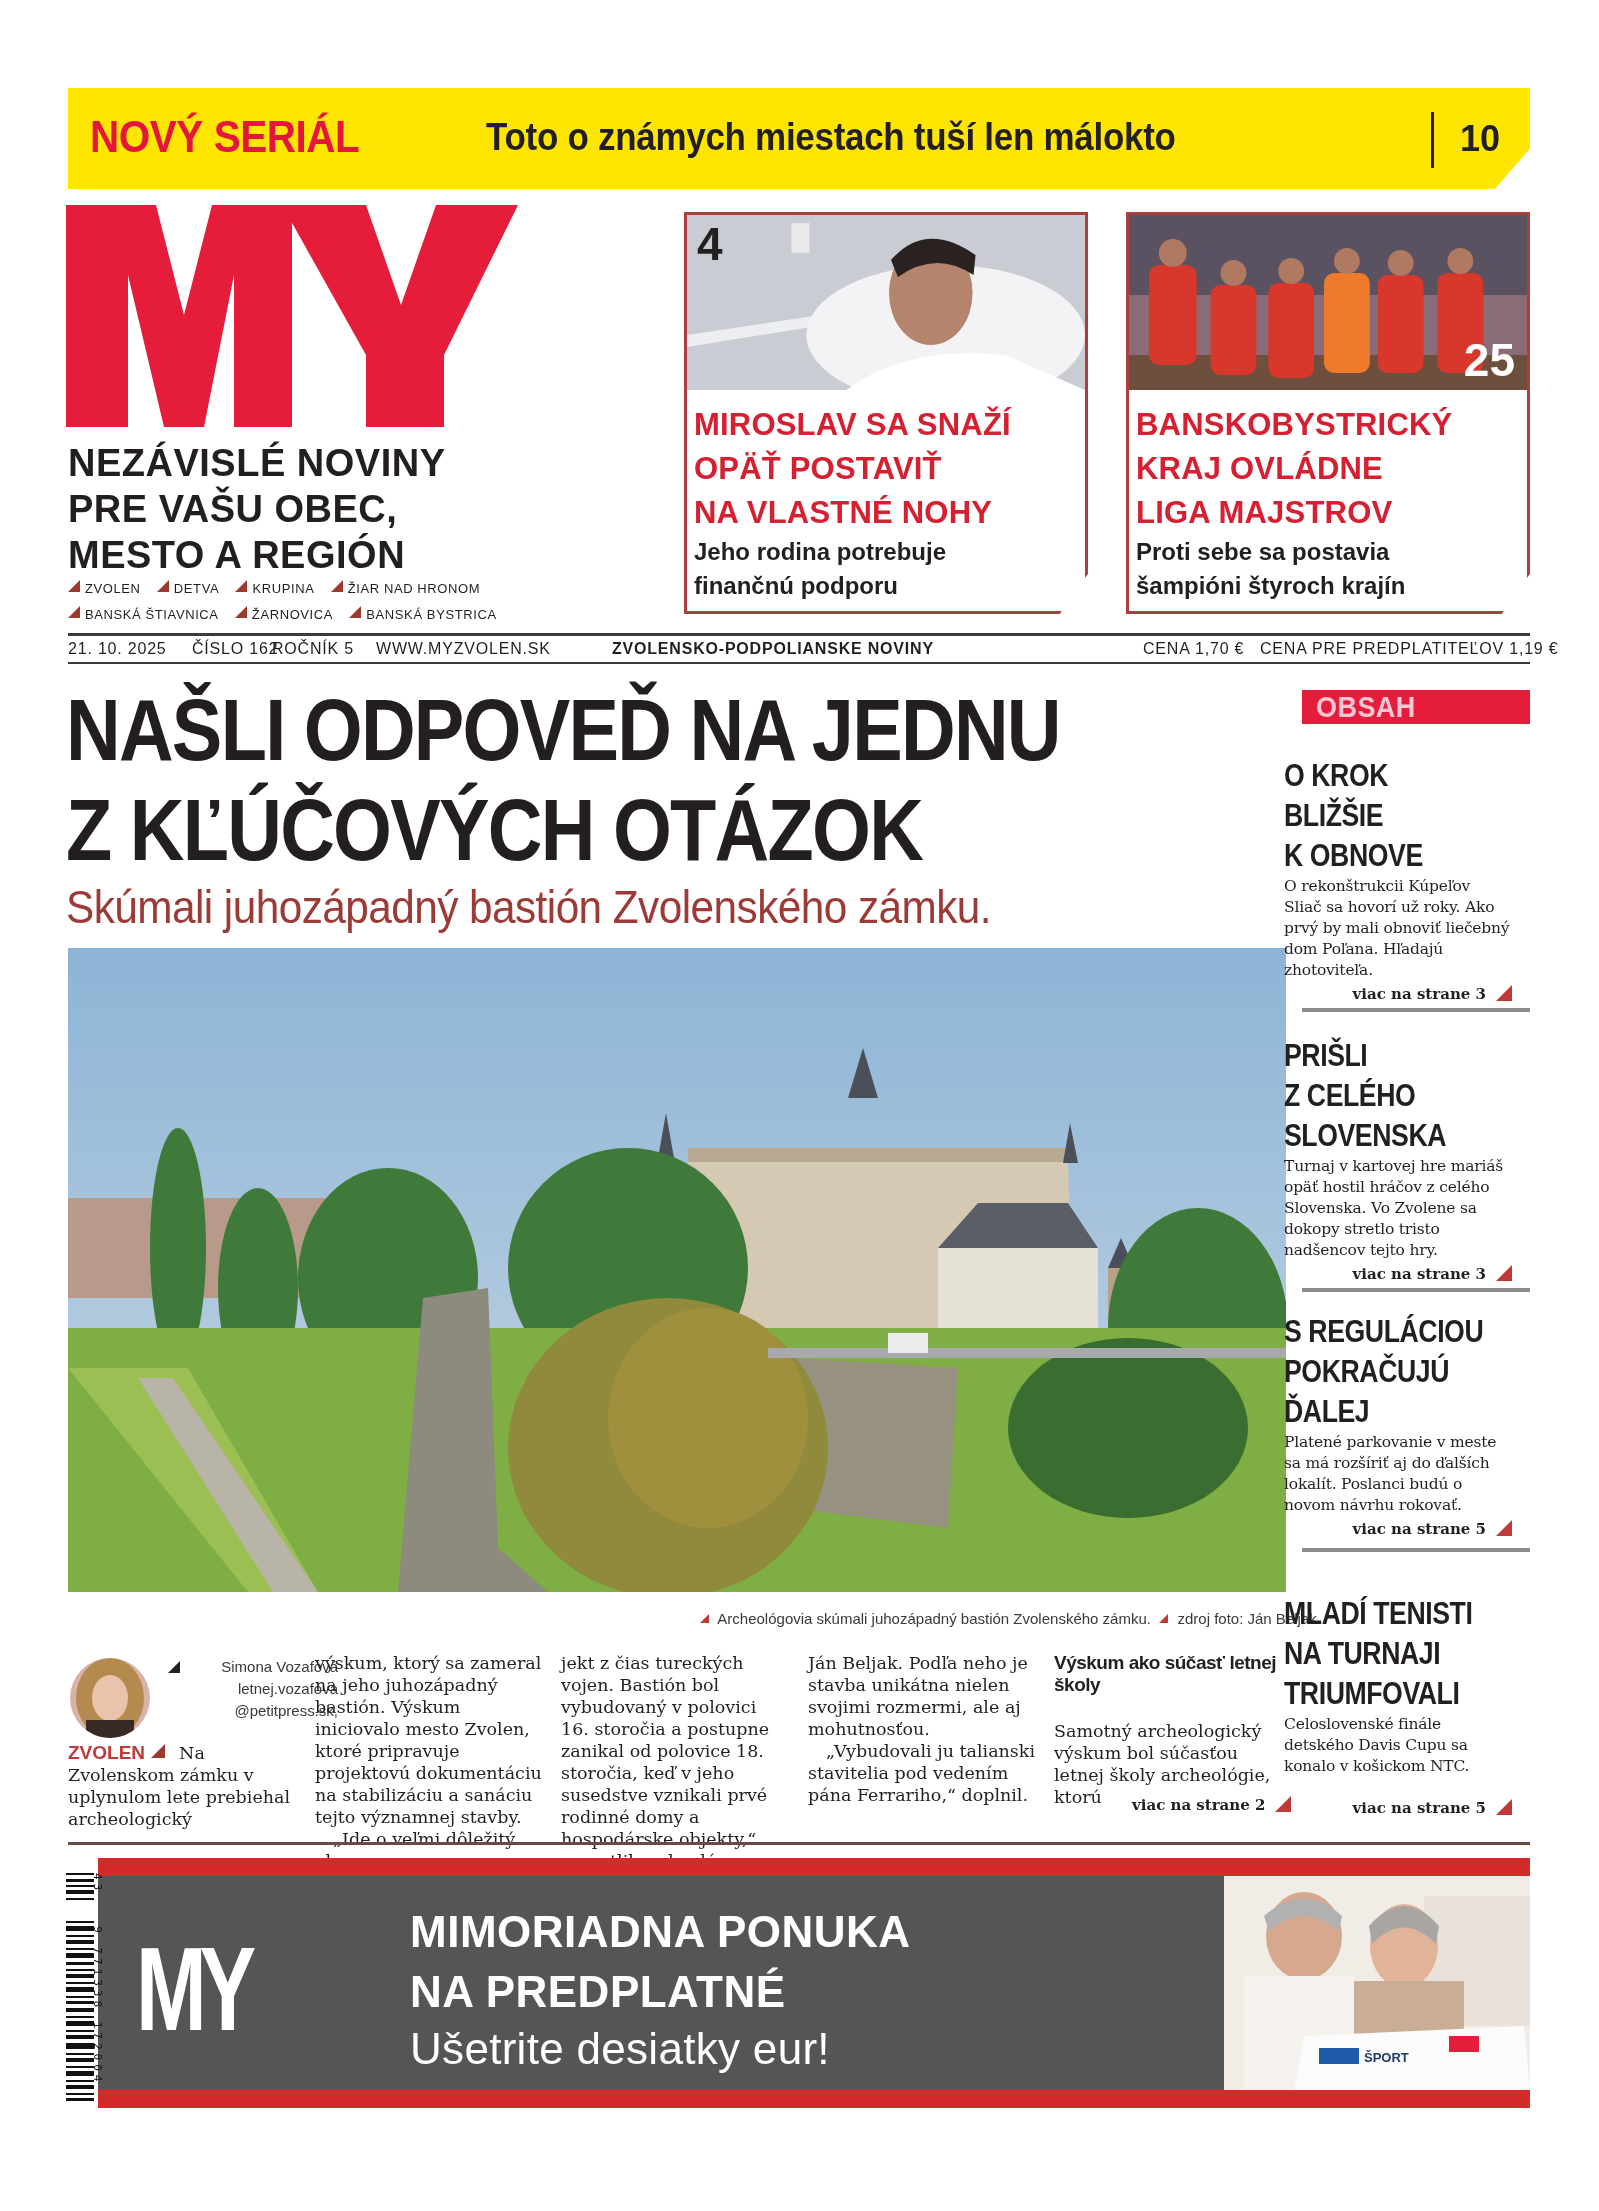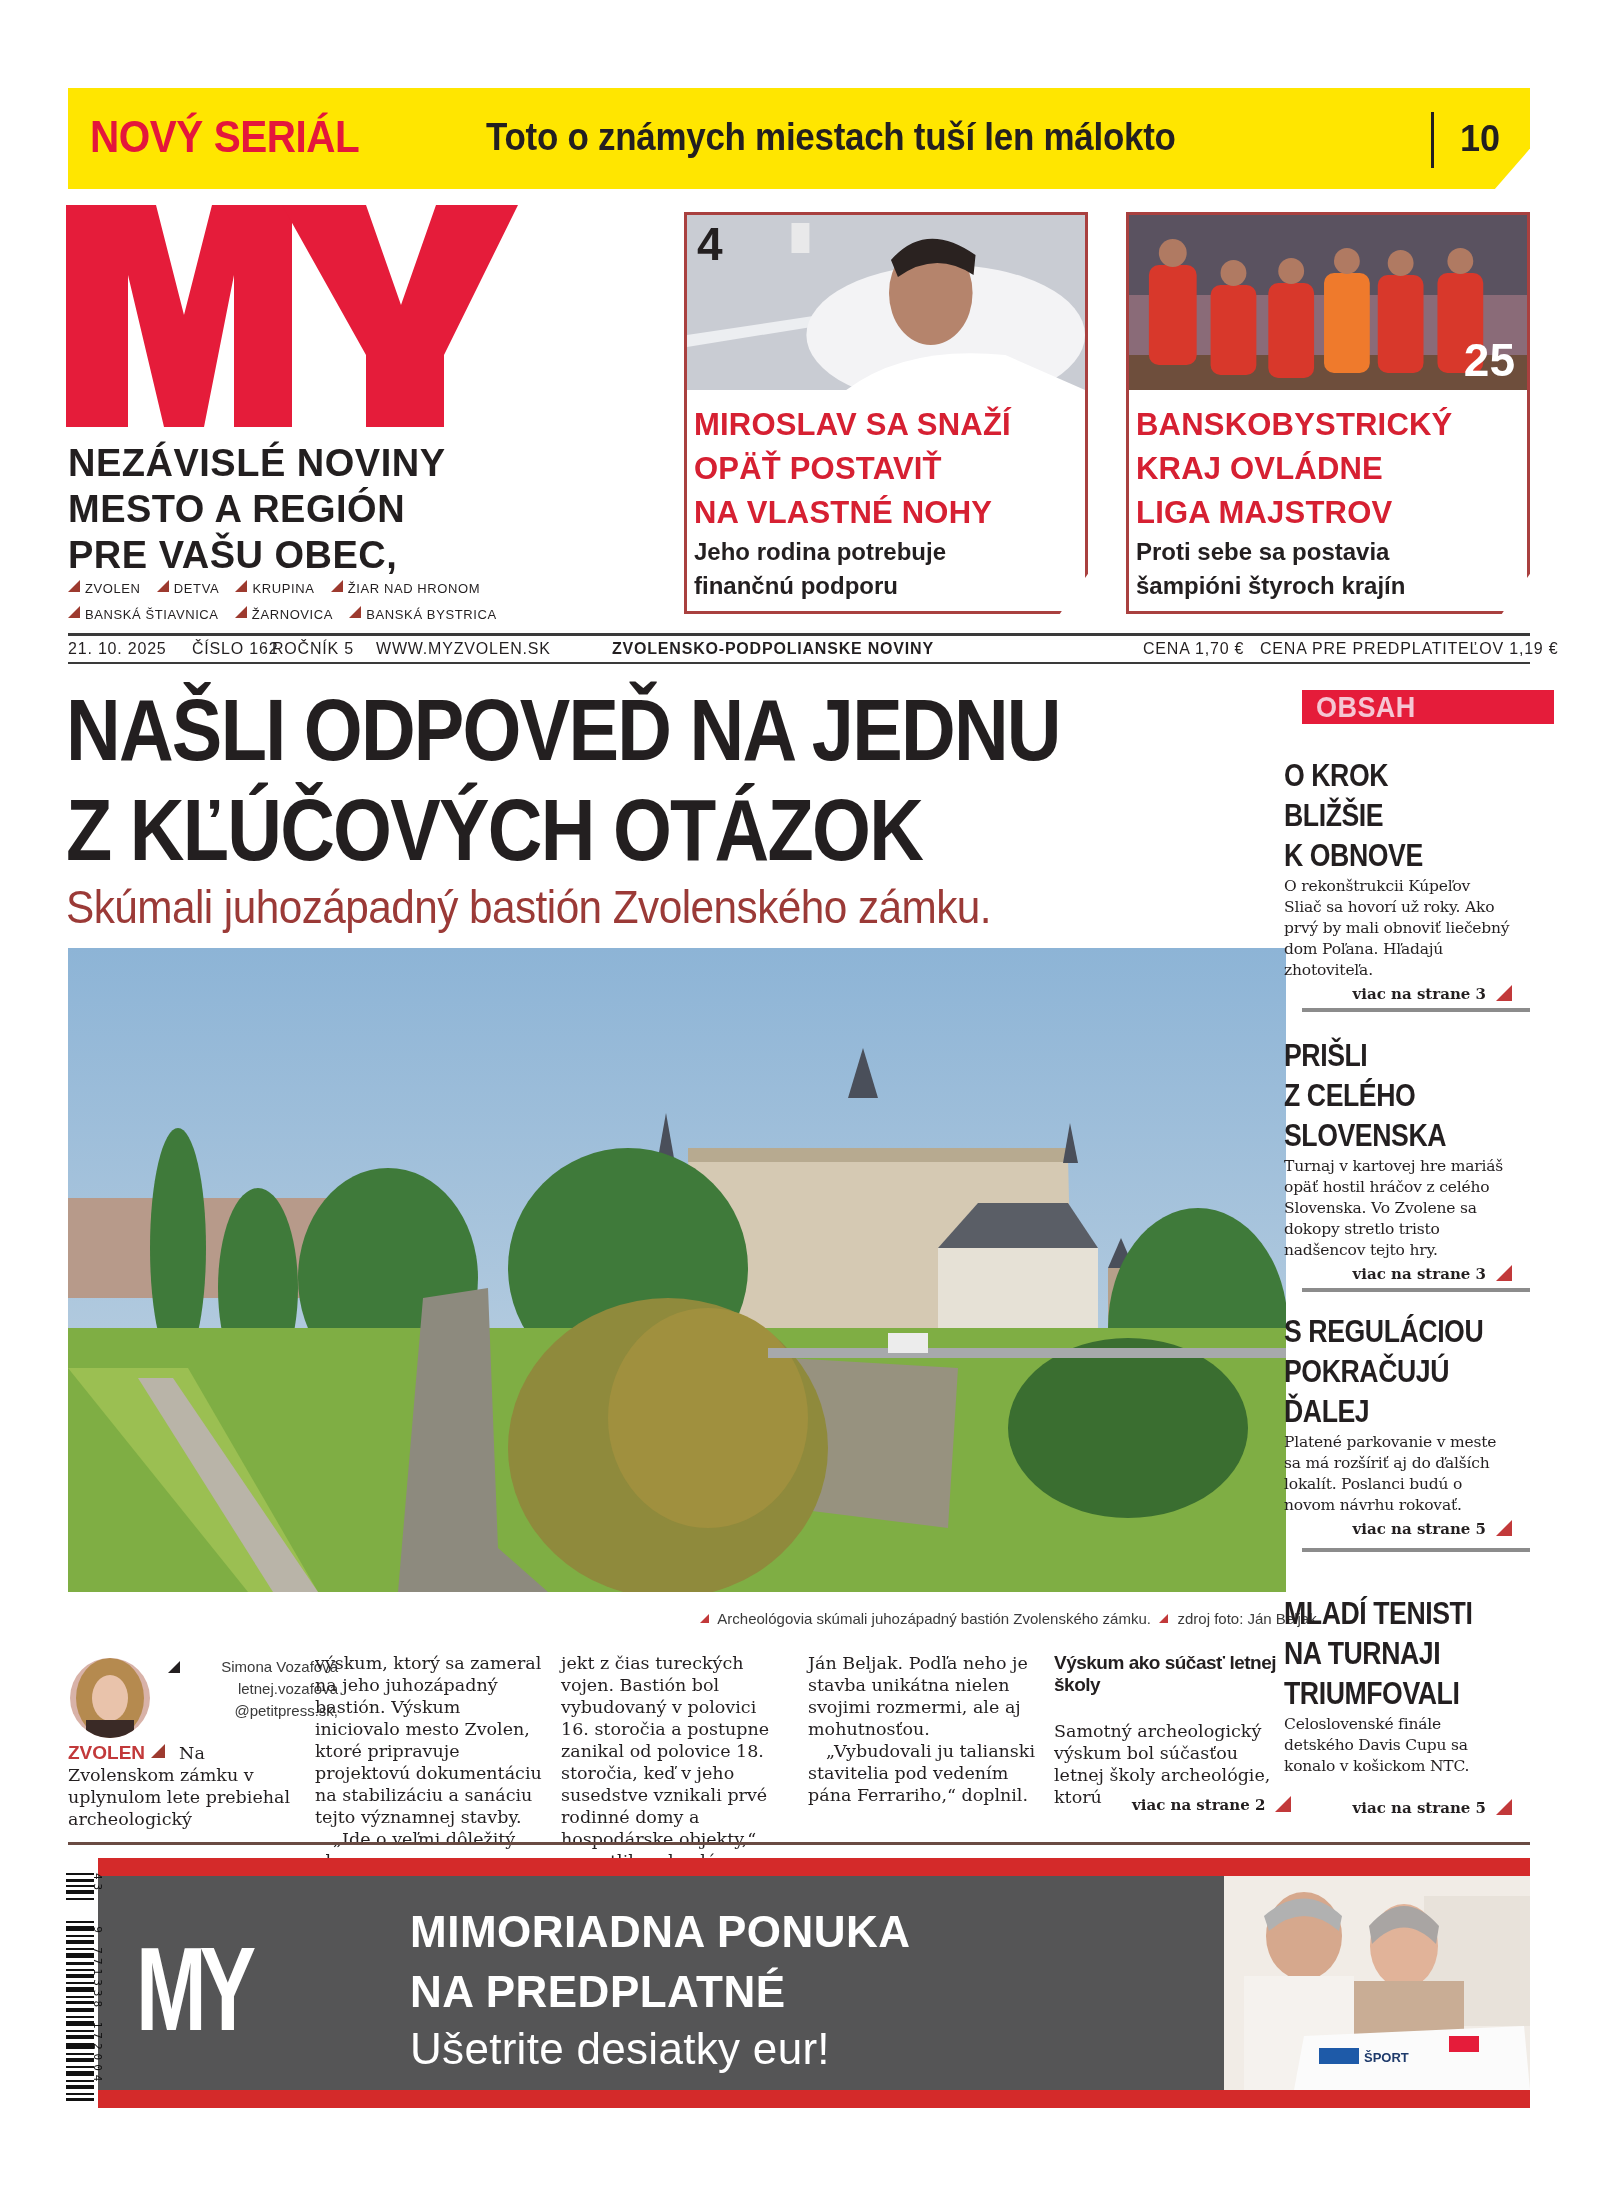--- a/index.html
+++ b/index.html
@@ -87,21 +87,21 @@
   .col p { text-indent: 0; }
   .dateline { font-family: "Liberation Sans", sans-serif; font-weight: 900; color: #c2393a; font-size: 19px; }
   .subhead { font-weight: 900; font-size: 19px; line-height: 22px; letter-spacing: -0.5px; font-family: "Liberation Sans", sans-serif; }
   .more { font-family: "DejaVu Serif", serif; font-weight: 700; font-size: 15px; color: #231f20; white-space: nowrap; }
   .more .tri2 {
     display: inline-block; width: 0; height: 0; border-left: 16px solid transparent; border-bottom: 16px solid #c2393a;
     margin-left: 10px; vertical-align: -2px;
   }
 
   
-  .obsah { left: 1302px; top: 690px; width: 252px; height: 34px; background: #e51c3a; }
+  .obsah { left: 1302px; top: 690px; width: 228px; height: 34px; background: #e51c3a; }
   .obsah span { position: absolute; left: 14px; top: 0px; font-size: 30px; font-weight: 900; color: #f5c6d3; letter-spacing: 0.5px; transform: scaleX(0.9); transform-origin: left; }
   .sb-item { left: 1284px; width: 228px; }
   .sb-title { font-size: 31px; line-height: 40px; font-weight: 900; color: #231f20; letter-spacing: -0.5px; transform: scaleX(0.86); transform-origin: left; white-space: nowrap; }
   .sb-text { font-family: "DejaVu Serif", serif; font-size: 15.5px; line-height: 21px; color: #231f20; letter-spacing: -0.2px; }
   .sb-more { text-align: right; margin-top: 4px; }
   .sb-rule { left: 1302px; width: 228px; height: 4px; background: #8c8c8c; }
 
   
   .ad-rule { left: 68px; top: 1842px; width: 1462px; height: 3px; background: #6a4b43; }
   .ad { left: 98px; top: 1858px; width: 1432px; height: 250px; background: #555556; }
@@ -126,22 +126,22 @@
 <div class="abs logo">
   <svg viewBox="0 0 452 222" preserveAspectRatio="none">
 
     <polygon points="0,0 90,0 118,110 146,0 226,0 226,222 168,222 168,70 138,222 98,222 62,70 62,222 0,222" fill="#e51c3a"></polygon>
 
     <polygon points="216,0 300,0 335,100 370,0 452,0 378,150 378,222 300,222 300,150" fill="#e51c3a"></polygon>
   </svg>
 </div>
 <div class="abs tagline">
   <div>NEZÁVISLÉ NOVINY</div>
+  <div>PRE VAŠU OBEC,</div>
   <div>MESTO A REGIÓN</div>
-  <div>PRE VAŠU OBEC,</div>
 </div>
 <div class="abs regions">
   <div>
     <span class="r"><i class="tri"></i><span>ZVOLEN</span></span>
     <span class="r"><i class="tri"></i><span>DETVA</span></span>
     <span class="r"><i class="tri"></i><span>KRUPINA</span></span>
     <span class="r"><i class="tri"></i><span>ŽIAR NAD HRONOM</span></span>
   </div>
   <div>
     <span class="r"><i class="tri"></i><span>BANSKÁ ŠTIAVNICA</span></span>

